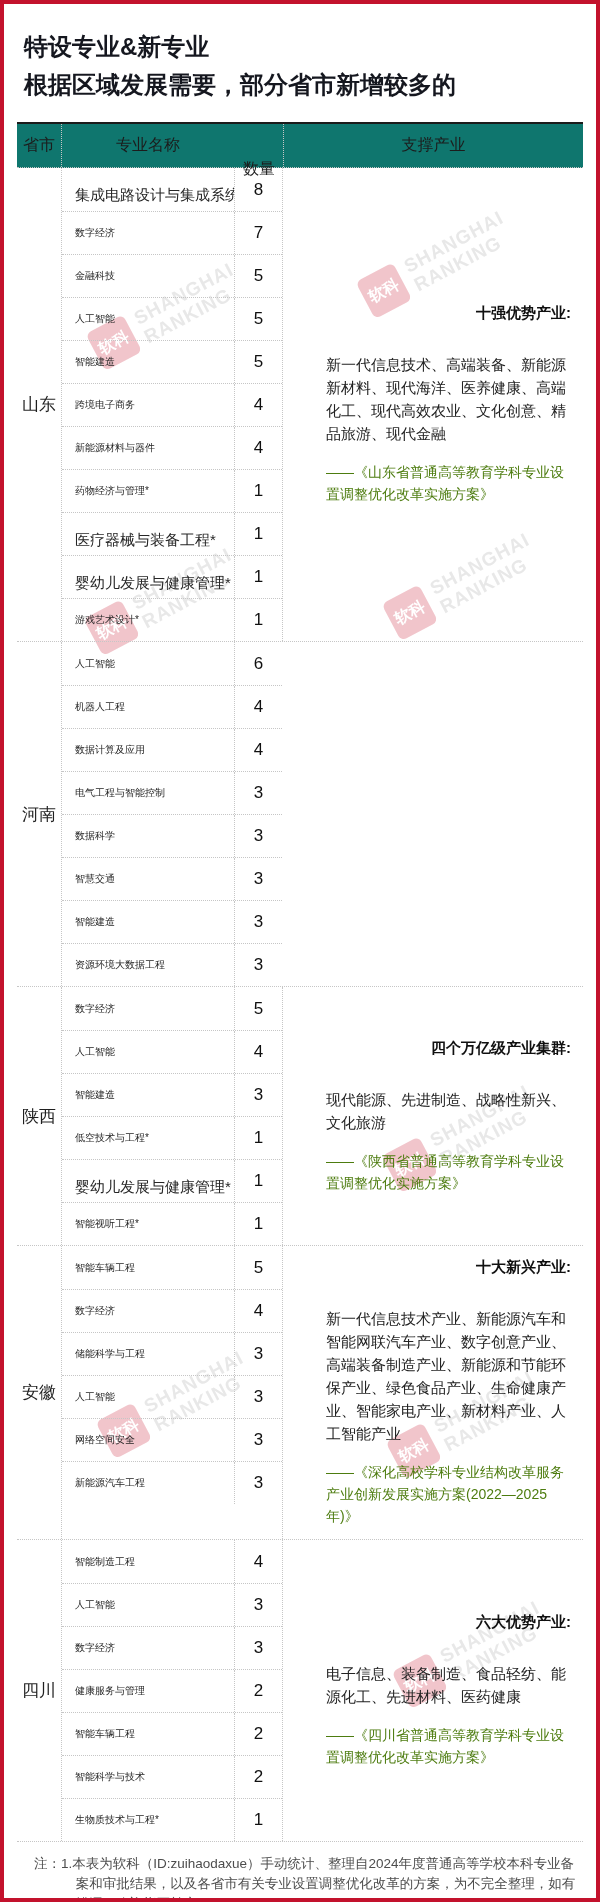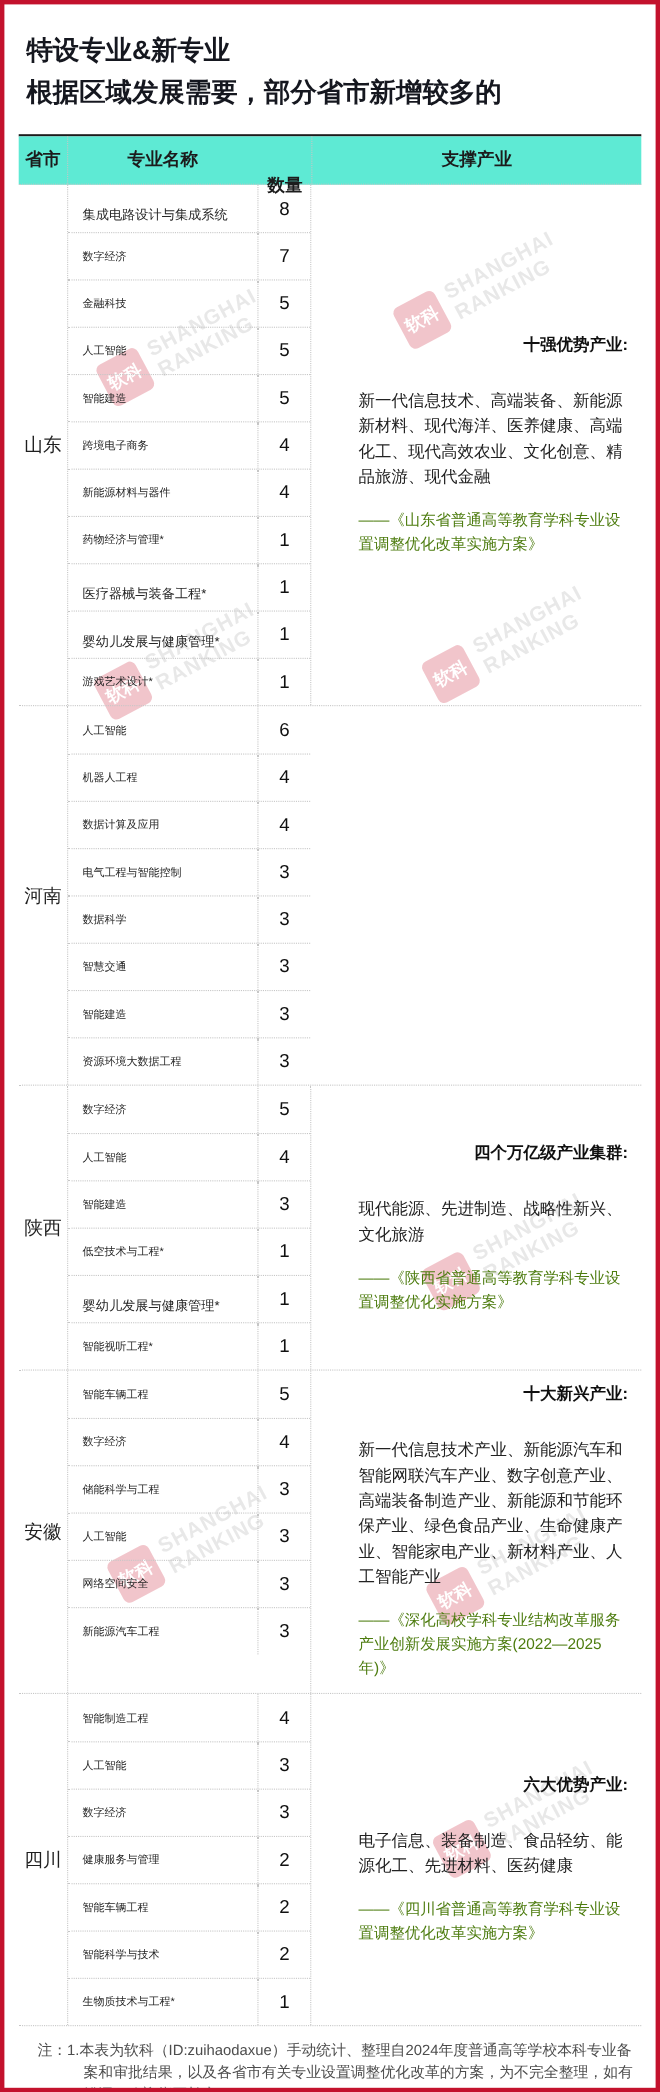--- a/index.html
+++ b/index.html
@@ -8,36 +8,36 @@
   
   .title{padding:24px 18px 0 20px;font-size:24px;font-weight:700;color:#15171f;line-height:38px;}
   
   .wm{position:absolute;display:flex;align-items:center;gap:9px;
       transform:rotate(-28deg);opacity:.55;pointer-events:none;z-index:0;}
   .wm-logo{width:42px;height:42px;border-radius:6px;background:rgba(199,22,47,.45);
            color:#fff;font-weight:700;font-size:16px;display:flex;align-items:center;justify-content:center;}
   .wm-text{color:#d6d6d6;font-size:19px;font-weight:700;letter-spacing:1px;line-height:21px;white-space:nowrap;}
   
   .table{position:relative;z-index:1;margin:18px 13px 0 13px;border-top:2px solid #1b1b1b;}
-  .thead{display:flex;background:#5eead4;height:43px;border-bottom:1px dotted #c6c6c6;
-         font-weight:700;font-size:16px;color:#1c1c1c;}
+  .thead{display:flex;background:#0f766e;height:43px;border-bottom:1px dotted #c6c6c6;
+         font-weight:400;font-size:16px;color:#1c1c1c;}
   .th{display:flex;align-items:center;justify-content:center;}
   .th-province{width:44px;border-right:1px dotted #c6c6c6;}
   .th-major{width:172px;}
   .th-count{width:48px;border-left:1px dotted #c6c6c6;margin-top:45px;}
   .th-industry{flex:1;border-left:1px dotted #c6c6c6;}
   .section{display:flex;border-bottom:1px dotted #c6c6c6;}
   .cell-province{width:44px;border-right:1px dotted #c6c6c6;display:flex;align-items:center;
                  justify-content:center;font-size:17px;color:#1f1f1f;}
   .col-majors{width:220px;display:flex;flex-direction:column;}
   .major-row{display:flex;height:43px;box-sizing:border-box;}
   .major-row + .major-row{border-top:1px dotted #c6c6c6;}
   .major-name{flex:1;display:flex;align-items:center;padding-left:13px;font-size:10px;
               color:#262626;white-space:nowrap;overflow:hidden;}
-  .major-name.small{font-size:12px;margin-top:12px;}
+  .major-name.small{font-size:15px;margin-top:12px;}
   .major-count{width:47px;border-left:1px dotted #c6c6c6;display:flex;align-items:center;
                justify-content:center;font-size:17px;color:#101010;}
   .cell-industry{flex:1;border-left:1px dotted #c6c6c6;display:flex;flex-direction:column;
                  justify-content:center;padding:12px 12px 12px 43px;box-sizing:border-box;align-items:flex-end;}
   .ind-title{font-size:15px;font-weight:700;color:#101010;}
   .ind-body{font-size:15px;color:#222;line-height:23px;margin-top:30px;}
   .ind-cite{font-size:14px;color:#4d7c0f;line-height:22px;margin-top:16px;}
   
   .notes{position:relative;z-index:1;display:flex;padding:12px 20px 0 30px;
          font-size:13.5px;color:#4d4d4d;line-height:20px;}

